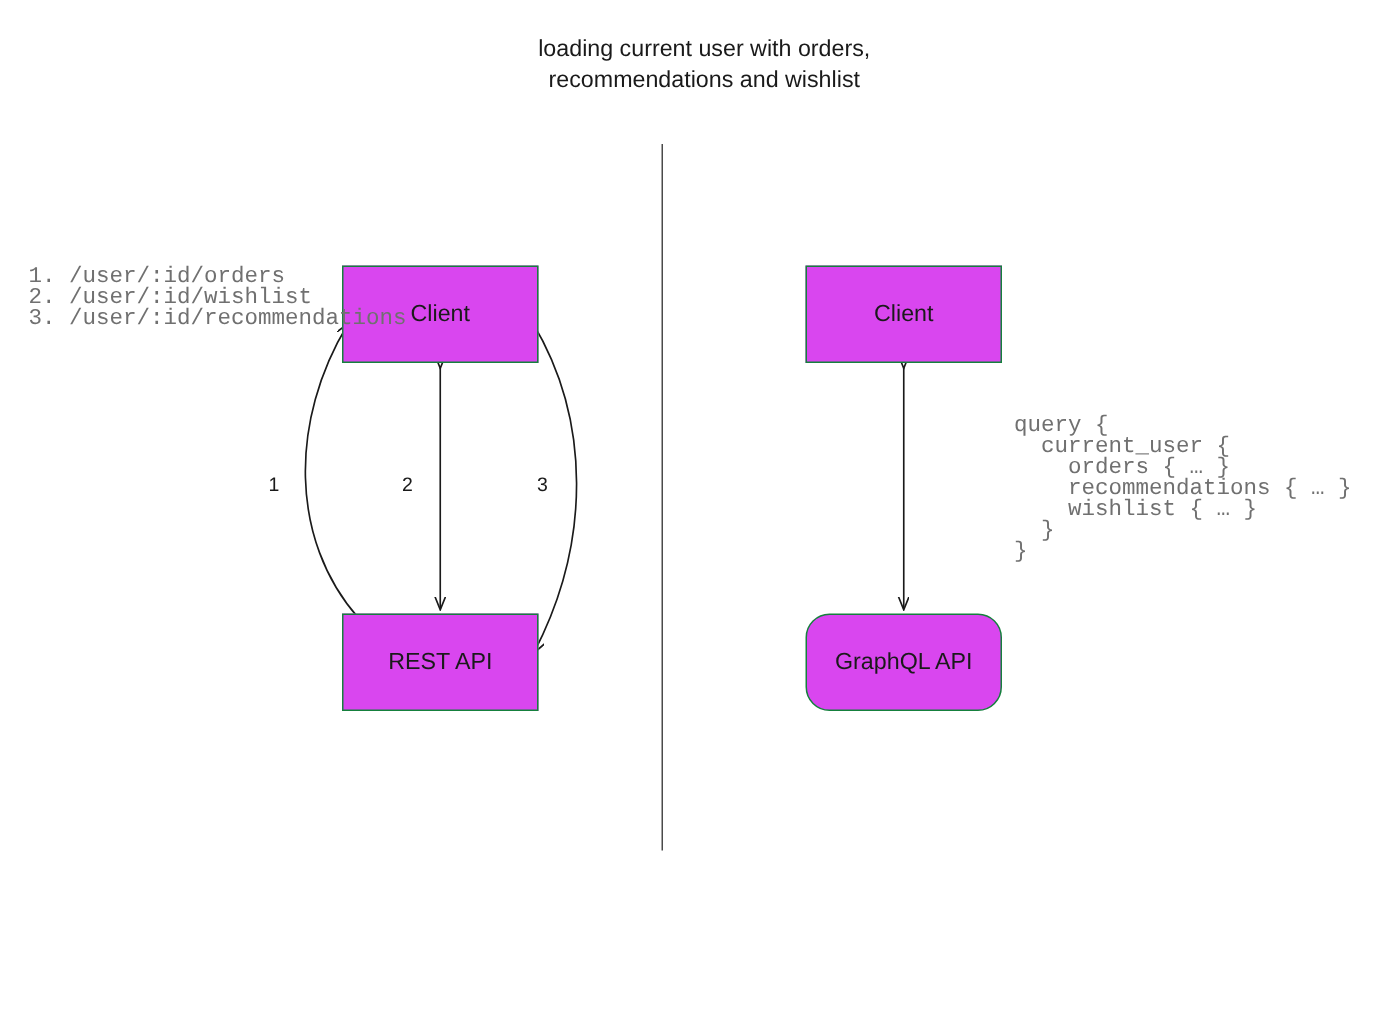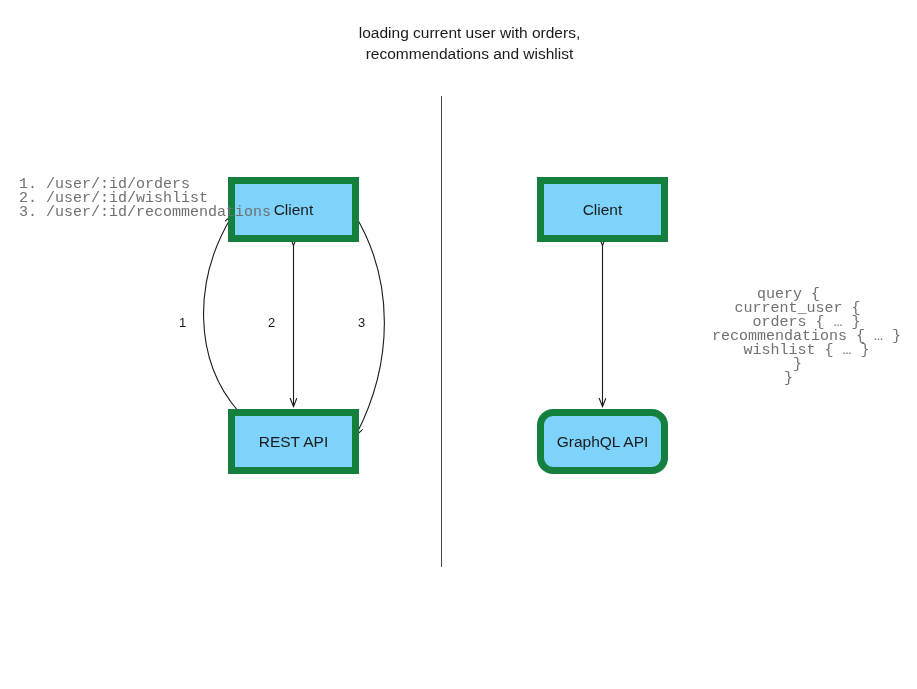--- a/index.html
+++ b/index.html
@@ -33,22 +33,22 @@
   .divider {
     position: absolute;
     left: 430px;
     top: 96px;
     width: 1px;
     height: 471px;
     background: #4a4a4a;
   }
   .node {
     position: absolute;
-    background: #7dd3fc;
-    border: 7px solid #15803d;
+    background: #d946ef;
+    border: 1px solid #15803d;
     display: flex;
     align-items: center;
     justify-content: center;
     font-size: 15.5px;
     color: #1a1a1a;
     box-sizing: border-box;
   }
   
   #rest-client { left: 217px; top: 177px; width: 131px; height: 65px; }
   #rest-api    { left: 217px; top: 409px; width: 131px; height: 65px; }
@@ -67,21 +67,21 @@
 
   .code {
     position: absolute;
     font-family: "Liberation Mono", monospace;
     font-size: 15px;
     line-height: 14px;
     color: #707070;
     white-space: pre;
   }
   #rest-endpoints { left: 8px; top: 178px; }
-  #gql-query { left: 665px; top: 288px; text-align: center; }
+  #gql-query { left: 665px; top: 277px; }
 
   svg.arrows {
     position: absolute;
     left: 0;
     top: 0;
     width: 917px;
     height: 689px;
     overflow: visible;
   }
 </style>

